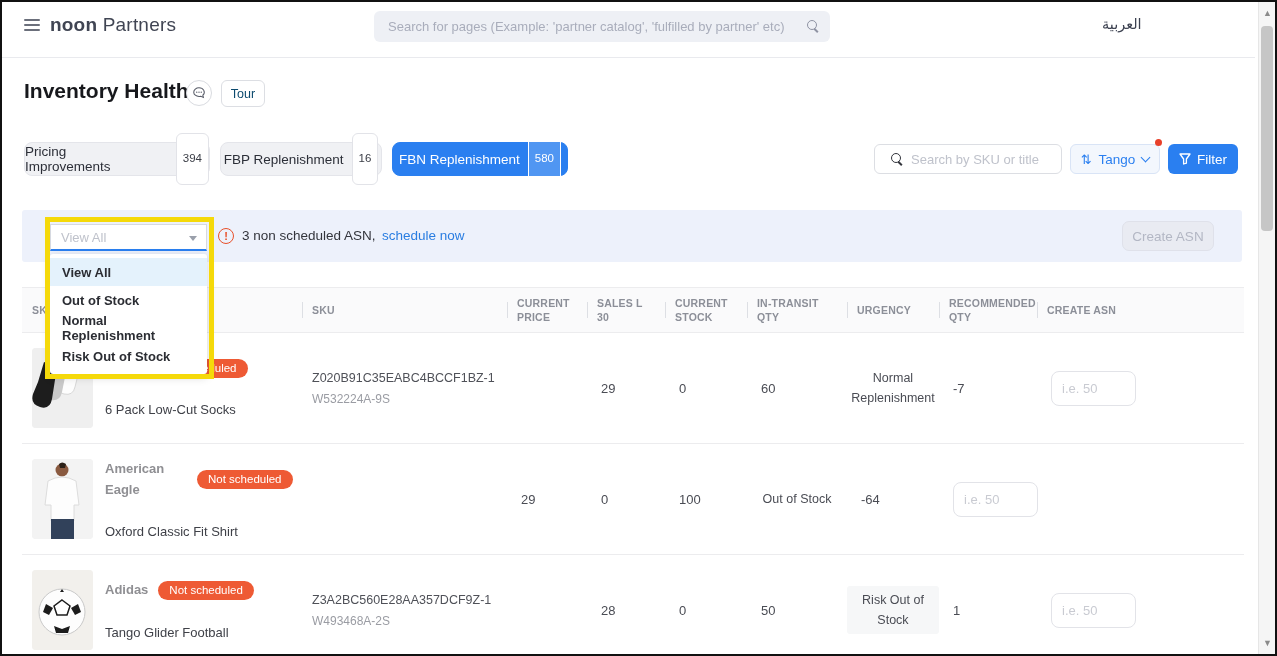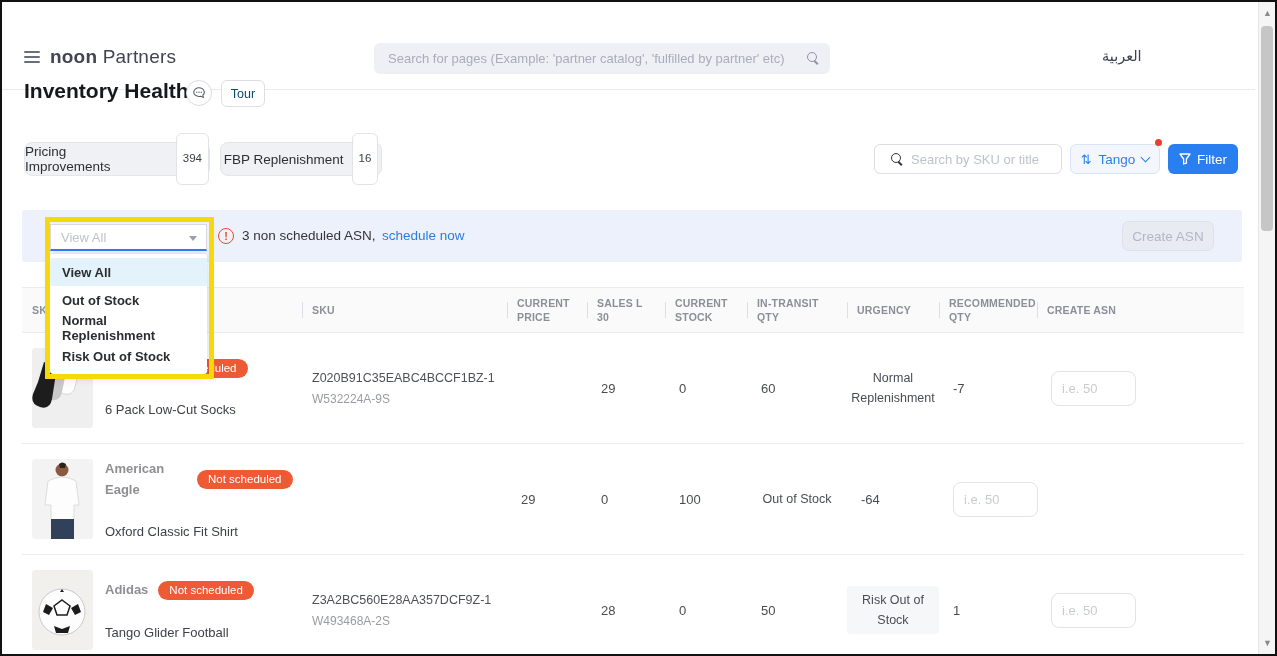--- a/index.html
+++ b/index.html
@@ -1,20 +1,20 @@
 <!DOCTYPE html>
 <html><head>
 <meta charset="utf-8">
 <style>
   * { box-sizing: border-box; margin: 0; padding: 0; }
   body { font-family: "Liberation Sans", sans-serif; background:#fff; }
   .screen{position:relative;width:1277px;height:656px;border:2px solid #111;background:#fff;overflow:hidden;}
 
   
-  .topbar{position:absolute;left:0;top:0;width:1253px;height:56px;background:#fff;border-bottom:1px solid #e9eaee;margin-top:32px;}
+  .topbar{position:absolute;left:0;top:0;width:1253px;height:56px;background:#fff;border-bottom:1px solid #e9eaee;}
   .hamburger{position:absolute;left:22px;top:17px;width:16px;height:13px;cursor:pointer;}
   .hamburger span{display:block;height:2px;background:#6b6f7b;margin-bottom:3px;border-radius:1px;}
   .logo{position:absolute;left:48px;top:12px;font-size:19px;color:#404553;letter-spacing:.2px;}
   .logo b{font-weight:800;}
   .logo .light{font-weight:300;}
   .top-search{position:absolute;left:372px;top:9px;width:456px;height:31px;background:#eef0f5;border-radius:6px;display:flex;align-items:center;padding:0 10px 0 14px;}
   .top-search input{flex:1;border:none;background:transparent;outline:none;font-size:13px;color:#555;font-family:"Liberation Sans",sans-serif;}
   .top-search input::placeholder{color:#a9adbb;}
   .mag{width:13px;height:13px;position:relative;flex:0 0 auto;}
   .mag::before{content:"";position:absolute;left:0;top:0;width:8px;height:8px;border:1.6px solid #8f93a3;border-radius:50%;}
@@ -128,20 +128,24 @@
   <button class="tour-btn">Tour</button>
 
   <div class="tab gray tab1">
     <span>Pricing Improvements</span>
     <span class="cnt">394</span>
   </div>
   <div class="tab gray tab2">
     <span>FBP Replenishment</span>
     <span class="cnt">16</span>
   </div>
+  <div class="tab blue tab3">
+    <span>FBN Replenishment</span>
+    <span class="cnt">580</span>
+  </div>
 
   <div class="sku-search">
     <span class="mag"></span>
     <input type="text" placeholder="Search by SKU or title" style="">
   </div>
   <div class="sort-btn">
     <span class="updown">⇅</span>
     <span>Tango</span>
     <span class="chev"></span>
   </div>

